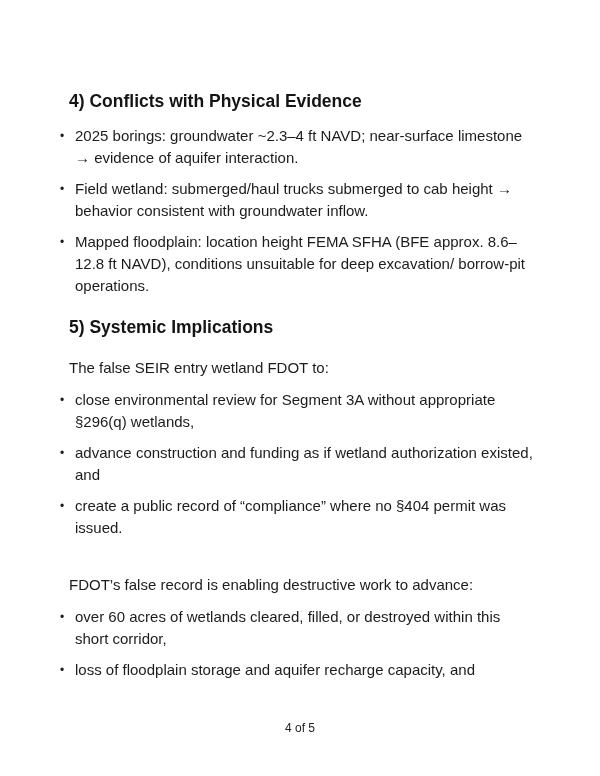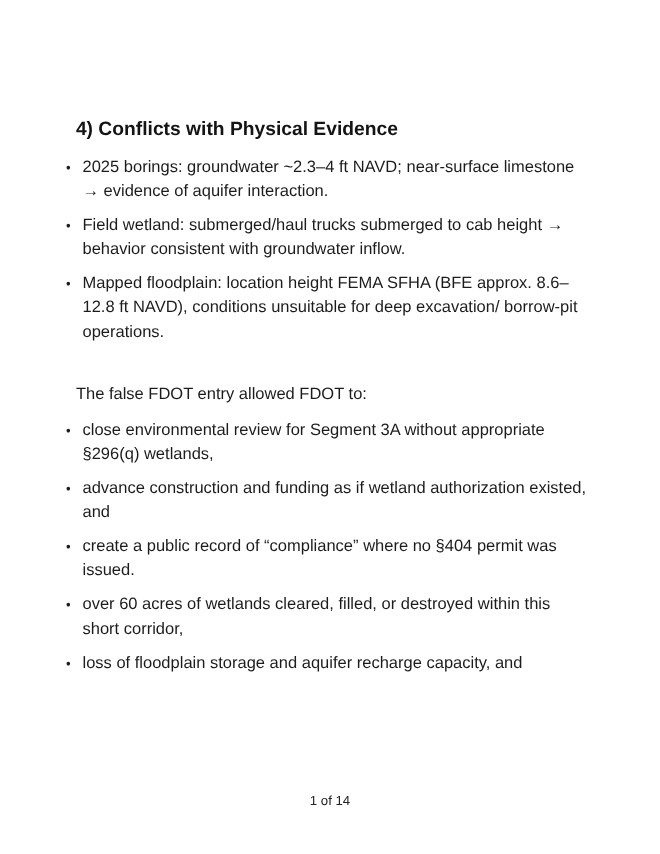--- a/index.html
+++ b/index.html
@@ -14,21 +14,20 @@
     background: #ffffff;
     overflow: hidden;
     font-family: "Liberation Sans", "DejaVu Sans", sans-serif;
     color: #1c1c1c;
   }
   .content {
     position: absolute;
     left: 69px;
     top: 90px;
     width: 464px;
-    margin-top: 16px;
   }
   .heading {
     font-size: 17.5px;
     line-height: 22px;
     font-weight: 700;
     color: #141414;
     margin: 0;
   }
   * + .heading {
     margin-top: 19px;
@@ -87,36 +86,38 @@
         <span class="btext"><span class="b">2025 borings:</span><span> groundwater ~</span><span class="b">2.3–4 ft NAVD</span><span>; near-surface limestone → evidence of </span><span class="b">aquifer interaction</span><span>.</span></span>
       </div>
       <div class="bullet">
         <span class="marker">•</span>
         <span class="btext"><span class="b">Field wetland:</span><span> submerged/haul trucks </span><span class="b">submerged to cab height</span><span> → behavior consistent with </span><span class="b">groundwater inflow</span><span>.</span></span>
       </div>
       <div class="bullet">
         <span class="marker">•</span>
         <span class="btext"><span class="b">Mapped floodplain:</span><span> location height </span><span class="b">FEMA SFHA</span><span> (BFE approx. </span><span class="b">8.6–12.8 ft NAVD</span><span>), conditions unsuitable for deep excavation/ borrow-pit operations.</span></span>
       </div>
-      <p class="para">The false FDOT entry allowed FDOT to:</p>
+      <h2 class="heading">5) Systemic Implications</h2>
+      <p class="para">The false SEIR entry wetland FDOT to:</p>
       <div class="bullet">
         <span class="marker">•</span>
         <span class="btext"><span>close environmental review for Segment 3A without appropriate </span><span class="b">§296(q)</span><span> wetlands,</span></span>
       </div>
       <div class="bullet">
         <span class="marker">•</span>
         <span class="btext"><span>advance construction and funding as if wetland authorization existed, and</span></span>
       </div>
       <div class="bullet">
         <span class="marker">•</span>
         <span class="btext"><span>create a public record of “compliance” where no §404 permit was issued.</span></span>
       </div>
+      <p class="para">FDOT’s false record is enabling destructive work to advance:</p>
       <div class="bullet">
         <span class="marker">•</span>
         <span class="btext"><span class="b">over 60 acres of wetlands</span><span> cleared, filled, or destroyed within this short corridor,</span></span>
       </div>
       <div class="bullet">
         <span class="marker">•</span>
         <span class="btext"><span>loss of floodplain storage and aquifer recharge capacity, and</span></span>
       </div>
     </div>
-  <div class="footer">1 of 14</div>
+  <div class="footer">4 of 5</div>
 </div>
 
 </body></html>

